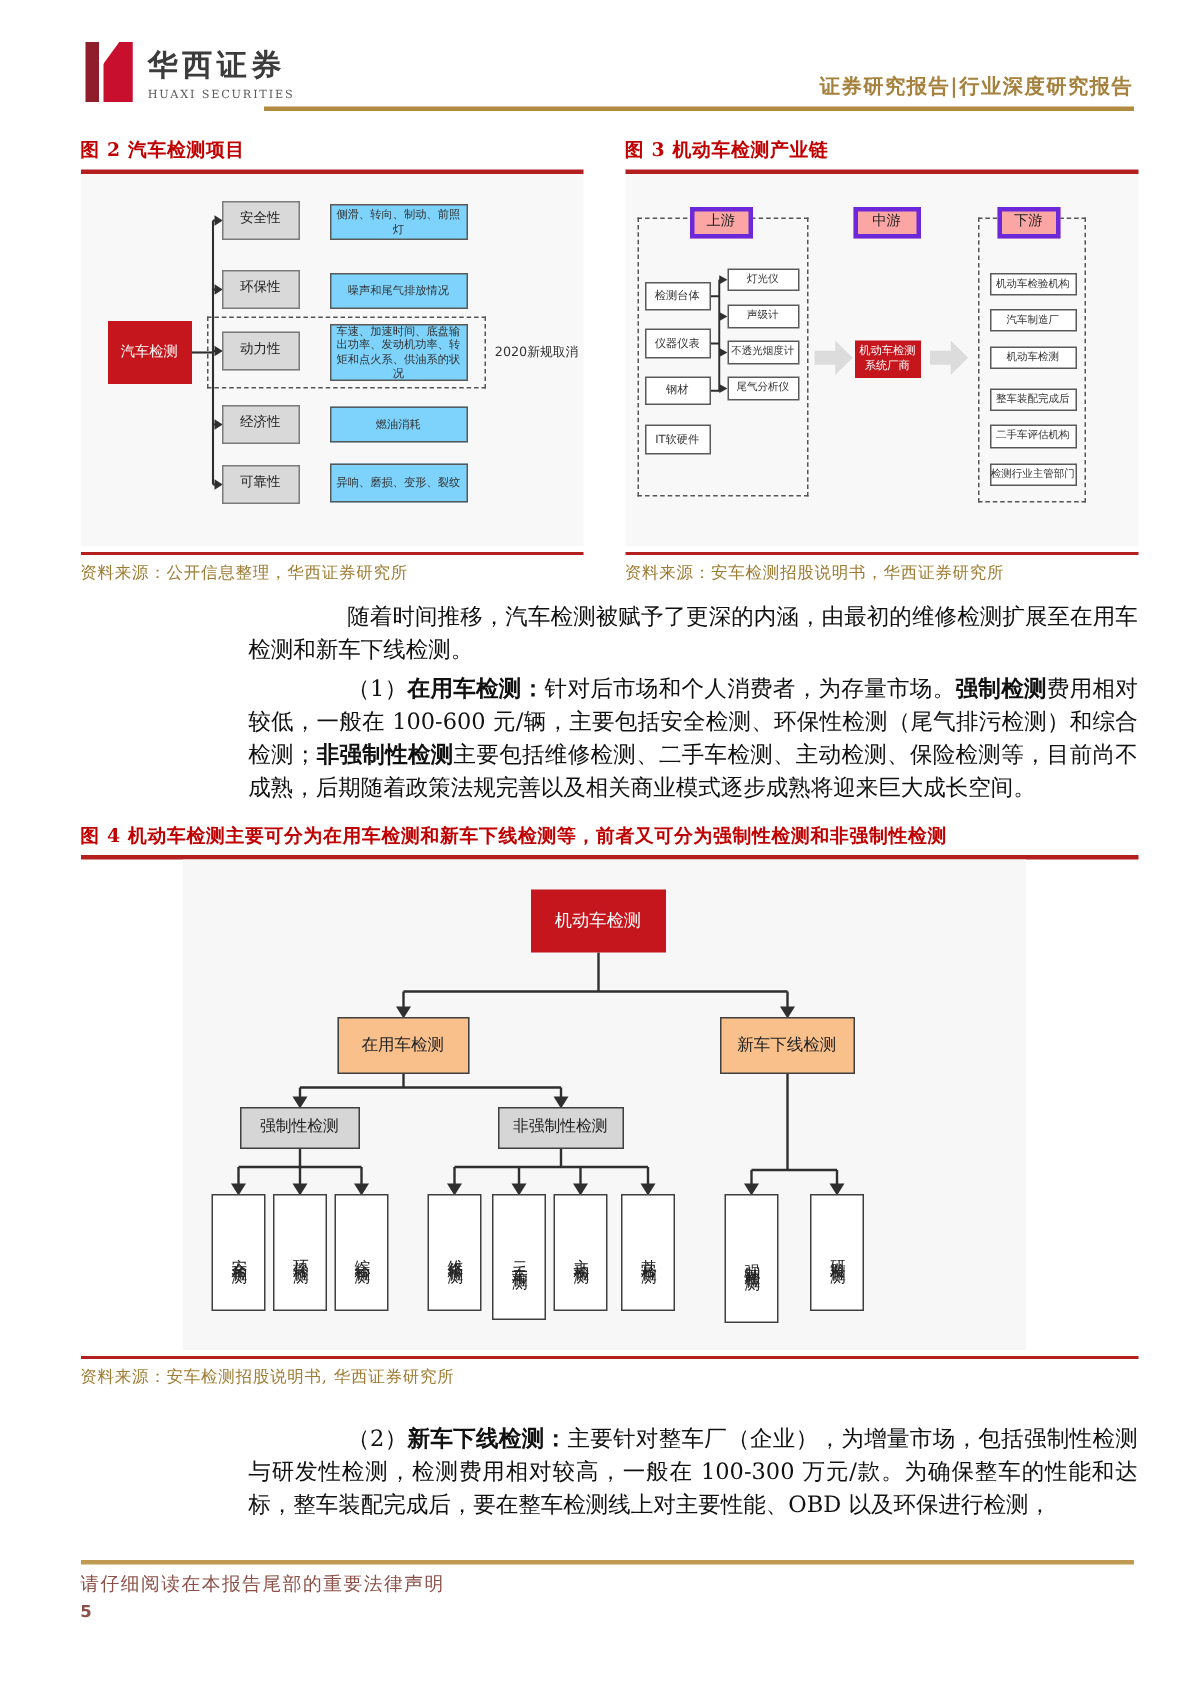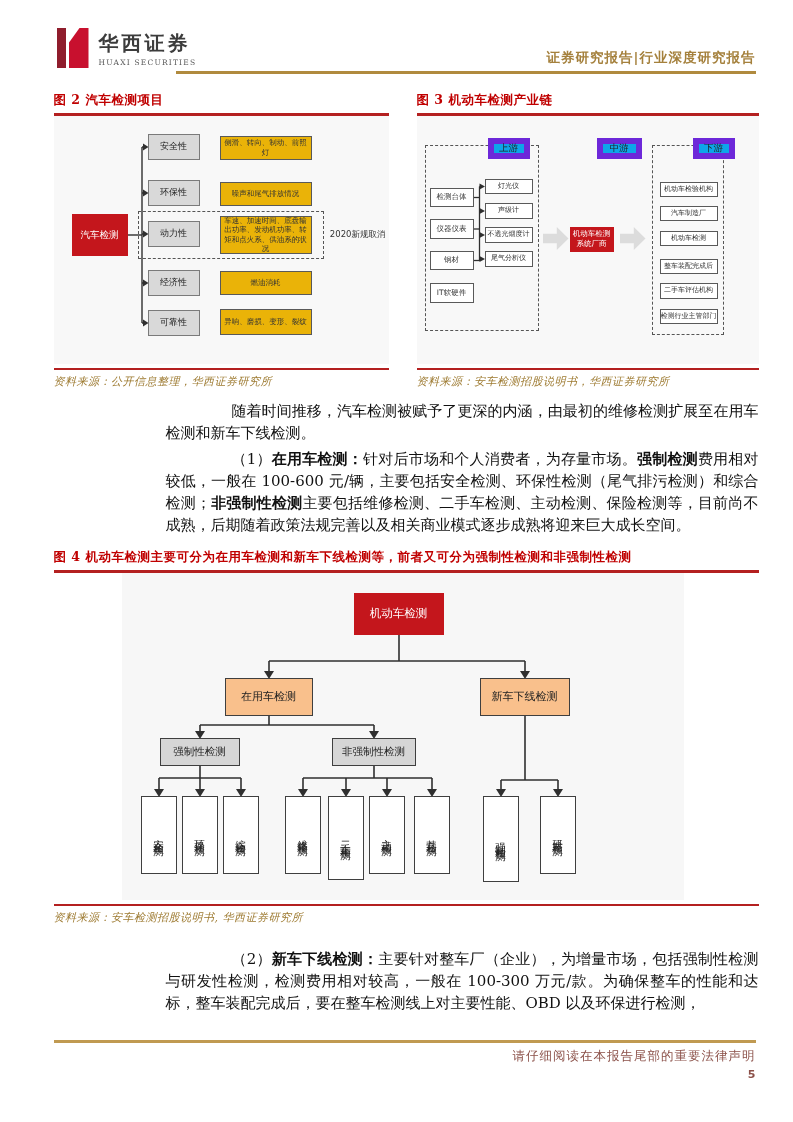--- a/index.html
+++ b/index.html
@@ -19,43 +19,43 @@
                 clip-path:polygon(0 38%, 55% 0, 100% 0, 100% 100%, 0 100%); }
   .logo-cn { font-size:20px; font-weight:bold; color:#3c3c3c; letter-spacing:3px; }
   .logo-en { font-size:7.5px; color:#5a5a5a; letter-spacing:1.2px; margin-top:1px; }
   .header-right { position:absolute; right:0; bottom:7px; font-size:13.5px; font-weight:bold;
                   color:#a5813d; letter-spacing:1px; }
   .header-rule { position:absolute; left:122px; right:0; bottom:0; height:3px; background:#b08a3e; }
 
   
   .fig-title { color:#c00000; font-size:12.5px; font-weight:bold; letter-spacing:0.5px; }
   .fig-rule  { height:2.5px; background:#b42020; margin-top:4px; }
-  .fig-source{ color:#9e7b32; font-style:italic; font-size:11px; margin-top:4px; letter-spacing:0.5px; }
+  .fig-source{ color:#9e7b32; font-size:11px; margin-top:4px; letter-spacing:0.5px; }
   .fig-canvas{ position:relative; background:#f8f8f8; }
   .cbox { position:absolute; display:flex; align-items:center; justify-content:center;
           text-align:center; line-height:1.25; font-family:"DejaVu Sans", sans-serif; }
   svg.wires { position:absolute; left:0; top:0; pointer-events:none; }
 
   
   .figs-row { position:absolute; left:52px; top:92px; width:705px; display:flex; }
   .fig2-block { width:335px; margin-right:28px; }
   .fig3-block { width:342px; }
   .fig2-canvas, .fig3-canvas { height:248px; }
 
   
   .f2-root { background:#c4161c; color:#fff; font-size:9.5px; }
   .f2-cat  { background:#d9d9d9; border:1px solid #7a7a7a; font-size:9px; color:#222; }
-  .f2-desc { background:#eab308; border:1px solid #595959; font-size:7.5px; color:#333; padding:1px; }
+  .f2-desc { background:#7dd3fc; border:1px solid #595959; font-size:7.5px; color:#333; padding:1px; }
   .f2-dashed { position:absolute; border:1.5px dashed #555; }
   .f2-note { position:absolute; font-size:8.5px; color:#333; text-align:right;
              font-family:"DejaVu Sans", sans-serif; }
 
   
   .f3-dashed { position:absolute; border:1.5px dashed #555; }
-  .f3-stream { background:#0ea5e9; border:6px solid #6d28d9; font-size:9.5px; color:#222; z-index:2;margin-left:28px; }
+  .f3-stream { background:#fca5a5; border:3px solid #6d28d9; font-size:9.5px; color:#222; z-index:2; }
   .f3-white { background:#ffffff; border:1px solid #595959; color:#333; }
   .f3-left { font-size:7.5px; }
   .f3-inst { font-size:7px; }
   .f3-cust { font-size:7px; }
   .f3-red { background:#c4161c; color:#fff; font-size:7.5px; line-height:1.35; flex-direction:column; }
   .f3-arrow { position:absolute; background:#dcdcdc;
               clip-path:polygon(0 32%, 55% 32%, 55% 6%, 100% 50%, 55% 94%, 55% 68%, 0 68%); }
 
   
   .para { position:relative; margin-left:164px; width:593px; font-size:15px; line-height:22px;
@@ -69,21 +69,21 @@
   .fig4 { position:absolute; left:52px; top:549px; width:705px; }
   .fig4-canvas-wrap { margin-left:68px; width:562px; }
   .fig4-canvas { height:327px; background:#f7f7f7; }
   .f4-root { background:#c4161c; color:#fff; font-size:11.5px; }
   .f4-l2 { background:#f9c08c; border:1.5px solid #3f3f3f; font-size:11px; color:#222; }
   .f4-l3 { background:#d6d6d6; border:1.5px solid #3f3f3f; font-size:10.5px; color:#222; }
   .f4-leaf { background:#ffffff; border:1.5px solid #3f3f3f; font-size:10.5px; color:#222;
              writing-mode:vertical-rl; text-orientation:upright; letter-spacing:2px; }
 
   
-  .footer { position:absolute; left:52px; right:36px; top:1040px; text-align:right;
+  .footer { position:absolute; left:52px; right:36px; top:1040px; text-align:left;
             font-family:"DejaVu Sans", sans-serif; }
   .footer-rule { height:3px; background:#c09a51; }
   .footer-disclaimer { margin-top:5px; font-size:12.5px; color:#8b5048; letter-spacing:1px; }
   .footer-page { margin-top:3px; font-size:11px; font-weight:bold; color:#8b5048; }
 </style>
 </head>
 <body>
 
 <div class="page">
 

